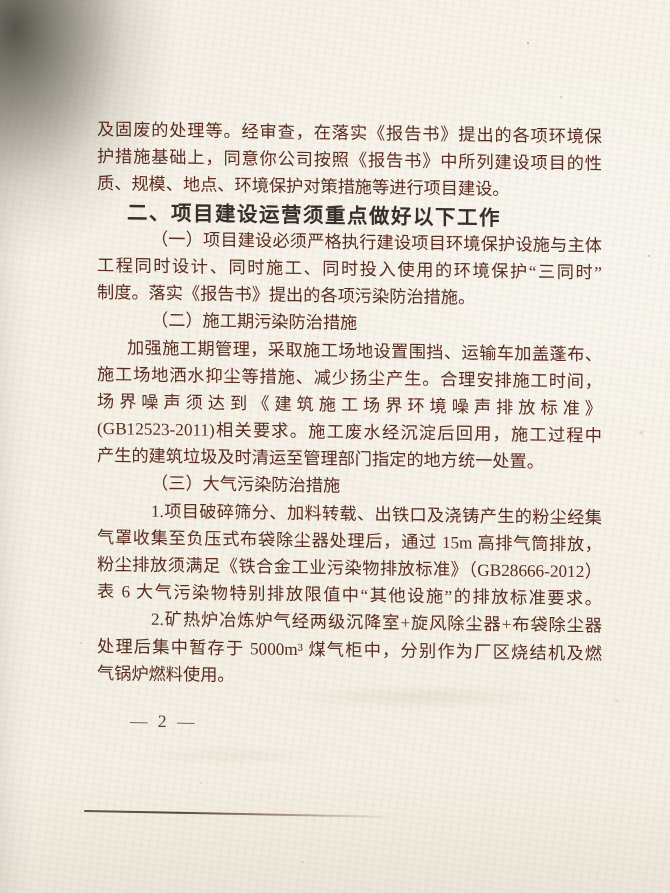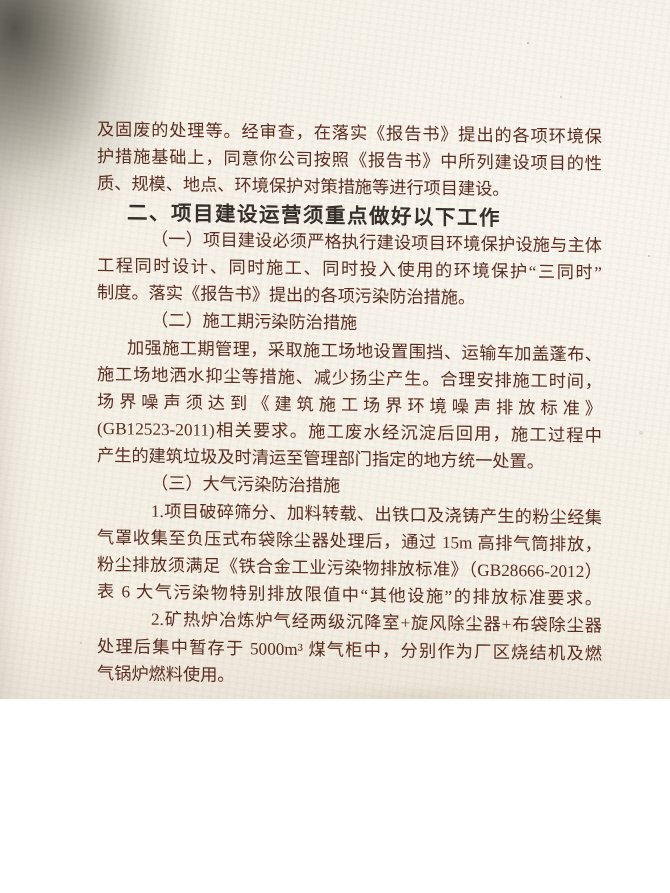--- a/index.html
+++ b/index.html
@@ -3,21 +3,21 @@
 <meta charset="utf-8">
 <style>
   html, body {
     margin: 0;
     padding: 0;
     background: #ffffff;
   }
   .photo {
     position: relative;
     width: 670px;
-    height: 699px;
+    height: 893px;
     overflow: hidden;
     background-color: var(--paper, #f5f0e5);
     background-image:
       linear-gradient(to right, rgba(165,155,148,0.20) 0px, rgba(165,155,148,0.07) 16px, rgba(165,155,148,0) 34px),
       radial-gradient(900px 650px at 88% 28%, rgba(255,255,255,0.40), rgba(255,255,255,0) 70%),
       linear-gradient(to bottom, rgba(0,0,0,0) 86%, rgba(190,160,145,0.14) 100%);
     font-family: "Liberation Serif", serif;
   }
   
   .photo::before {

